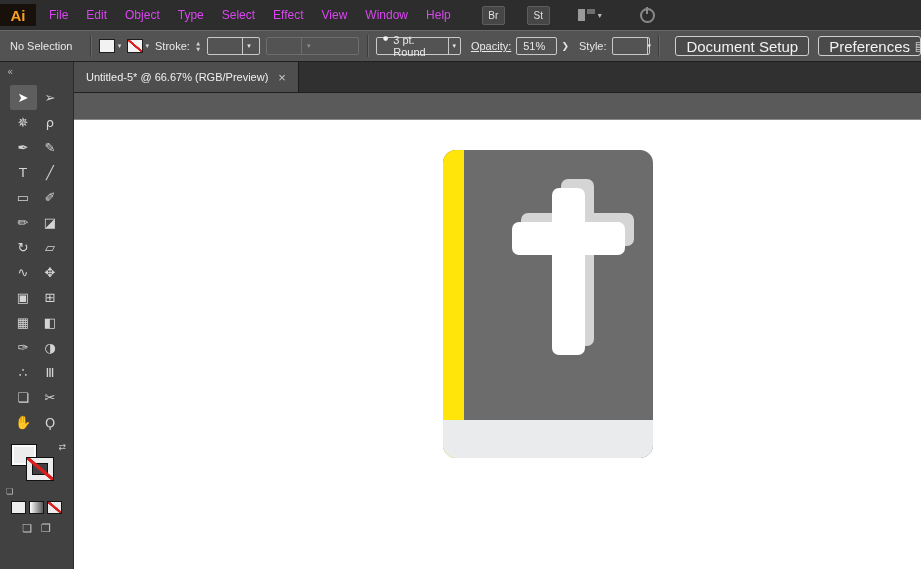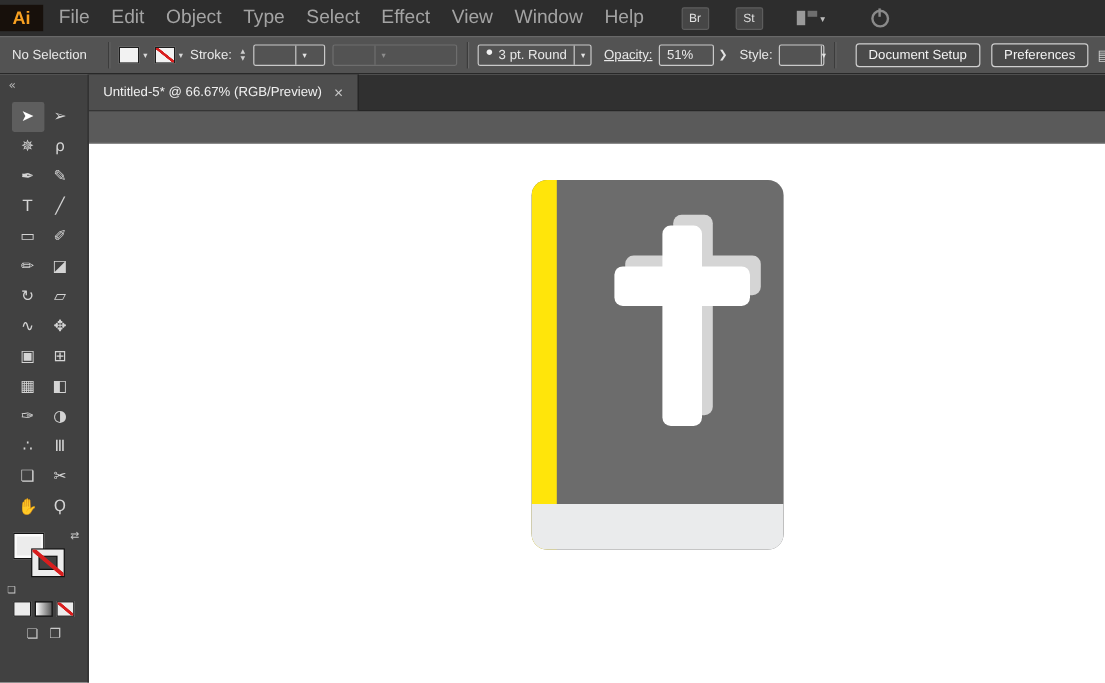--- a/index.html
+++ b/index.html
@@ -14,21 +14,21 @@
   
   .menubar {
     position:absolute; left:0; top:0; width:921px; height:30px;
     background:#2d2d2d; display:flex; align-items:center; z-index:20;
   }
   .ai-logo {
     width:36px; height:22px; background:#17100b; color:#f7a021;
     font-weight:bold; font-size:15px; display:flex; align-items:center; justify-content:center;
   }
   .menu-items { display:flex; align-items:center; margin-left:4px; }
-  .menu-item { color:#a3a3a3; font-size:16px; padding:0 9px; line-height:30px; cursor:default; }
+  .menu-item { color:#d946ef; font-size:12px; padding:0 9px; line-height:30px; cursor:default; }
   .quick { display:flex; align-items:center; margin-left:22px; gap:22px; }
   .sq-btn {
     width:23px; height:19px; background:#464646; border:1px solid #5d5d5d; border-radius:2px;
     color:#e0e0e0; font-size:10px; display:flex; align-items:center; justify-content:center;
   }
   .ws-icon { display:flex; align-items:center; gap:3px; margin-left:6px; }
   .ws-grid { width:17px; height:12px; display:grid; grid-template-columns:7px 8px; grid-template-rows:12px; gap:2px; }
   .ws-grid span { background:#9a9a9a; }
   .ws-grid .half { background:#6f6f6f; height:5px; align-self:start; }
   .chev { color:#bdbdbd; font-size:8px; }
@@ -63,21 +63,21 @@
   }
   .dd .dd-body { padding:0 6px; min-width:34px; }
   .dd .dd-arrow { width:14px; align-self:stretch; display:flex; align-items:center; justify-content:center; border-left:1px solid #c9c9c9; font-size:7px; color:#e3e3e3; }
   .dd.disabled { border-color:#6e6e6e; }
   .dd.disabled .dd-arrow { border-left-color:#6e6e6e; color:#8d8d8d; }
   .brush-dot { font-size:6px; margin-right:5px; color:#f2f2f2; }
   .linklabel { text-decoration:underline; margin:0 5px 0 10px; white-space:nowrap; }
   .flyout { font-size:9px; color:#e3e3e3; margin:0 4px; }
   .cb-btn {
     height:20px; padding:0 10px; border:1px solid #cfcfcf; border-radius:3px; background:#4a4a4a;
-    color:#f2f2f2; font-size:11px; display:flex; align-items:center; margin-left:9px; white-space:nowrap;
+    color:#f2f2f2; font-size:15px; display:flex; align-items:center; margin-left:9px; white-space:nowrap;
   }
   .cb-edge { position:absolute; right:-5px; top:8px; color:#cfcfcf; font-size:12px; }
 
   
   .toolpanel {
     position:absolute; left:0; top:62px; width:74px; height:507px;
     background:#414141; border-right:1px solid #2a2a2a; z-index:15;
   }
   .collapse { color:#b5b5b5; font-size:10px; padding:4px 0 2px 7px; }
   .toolgrid {

